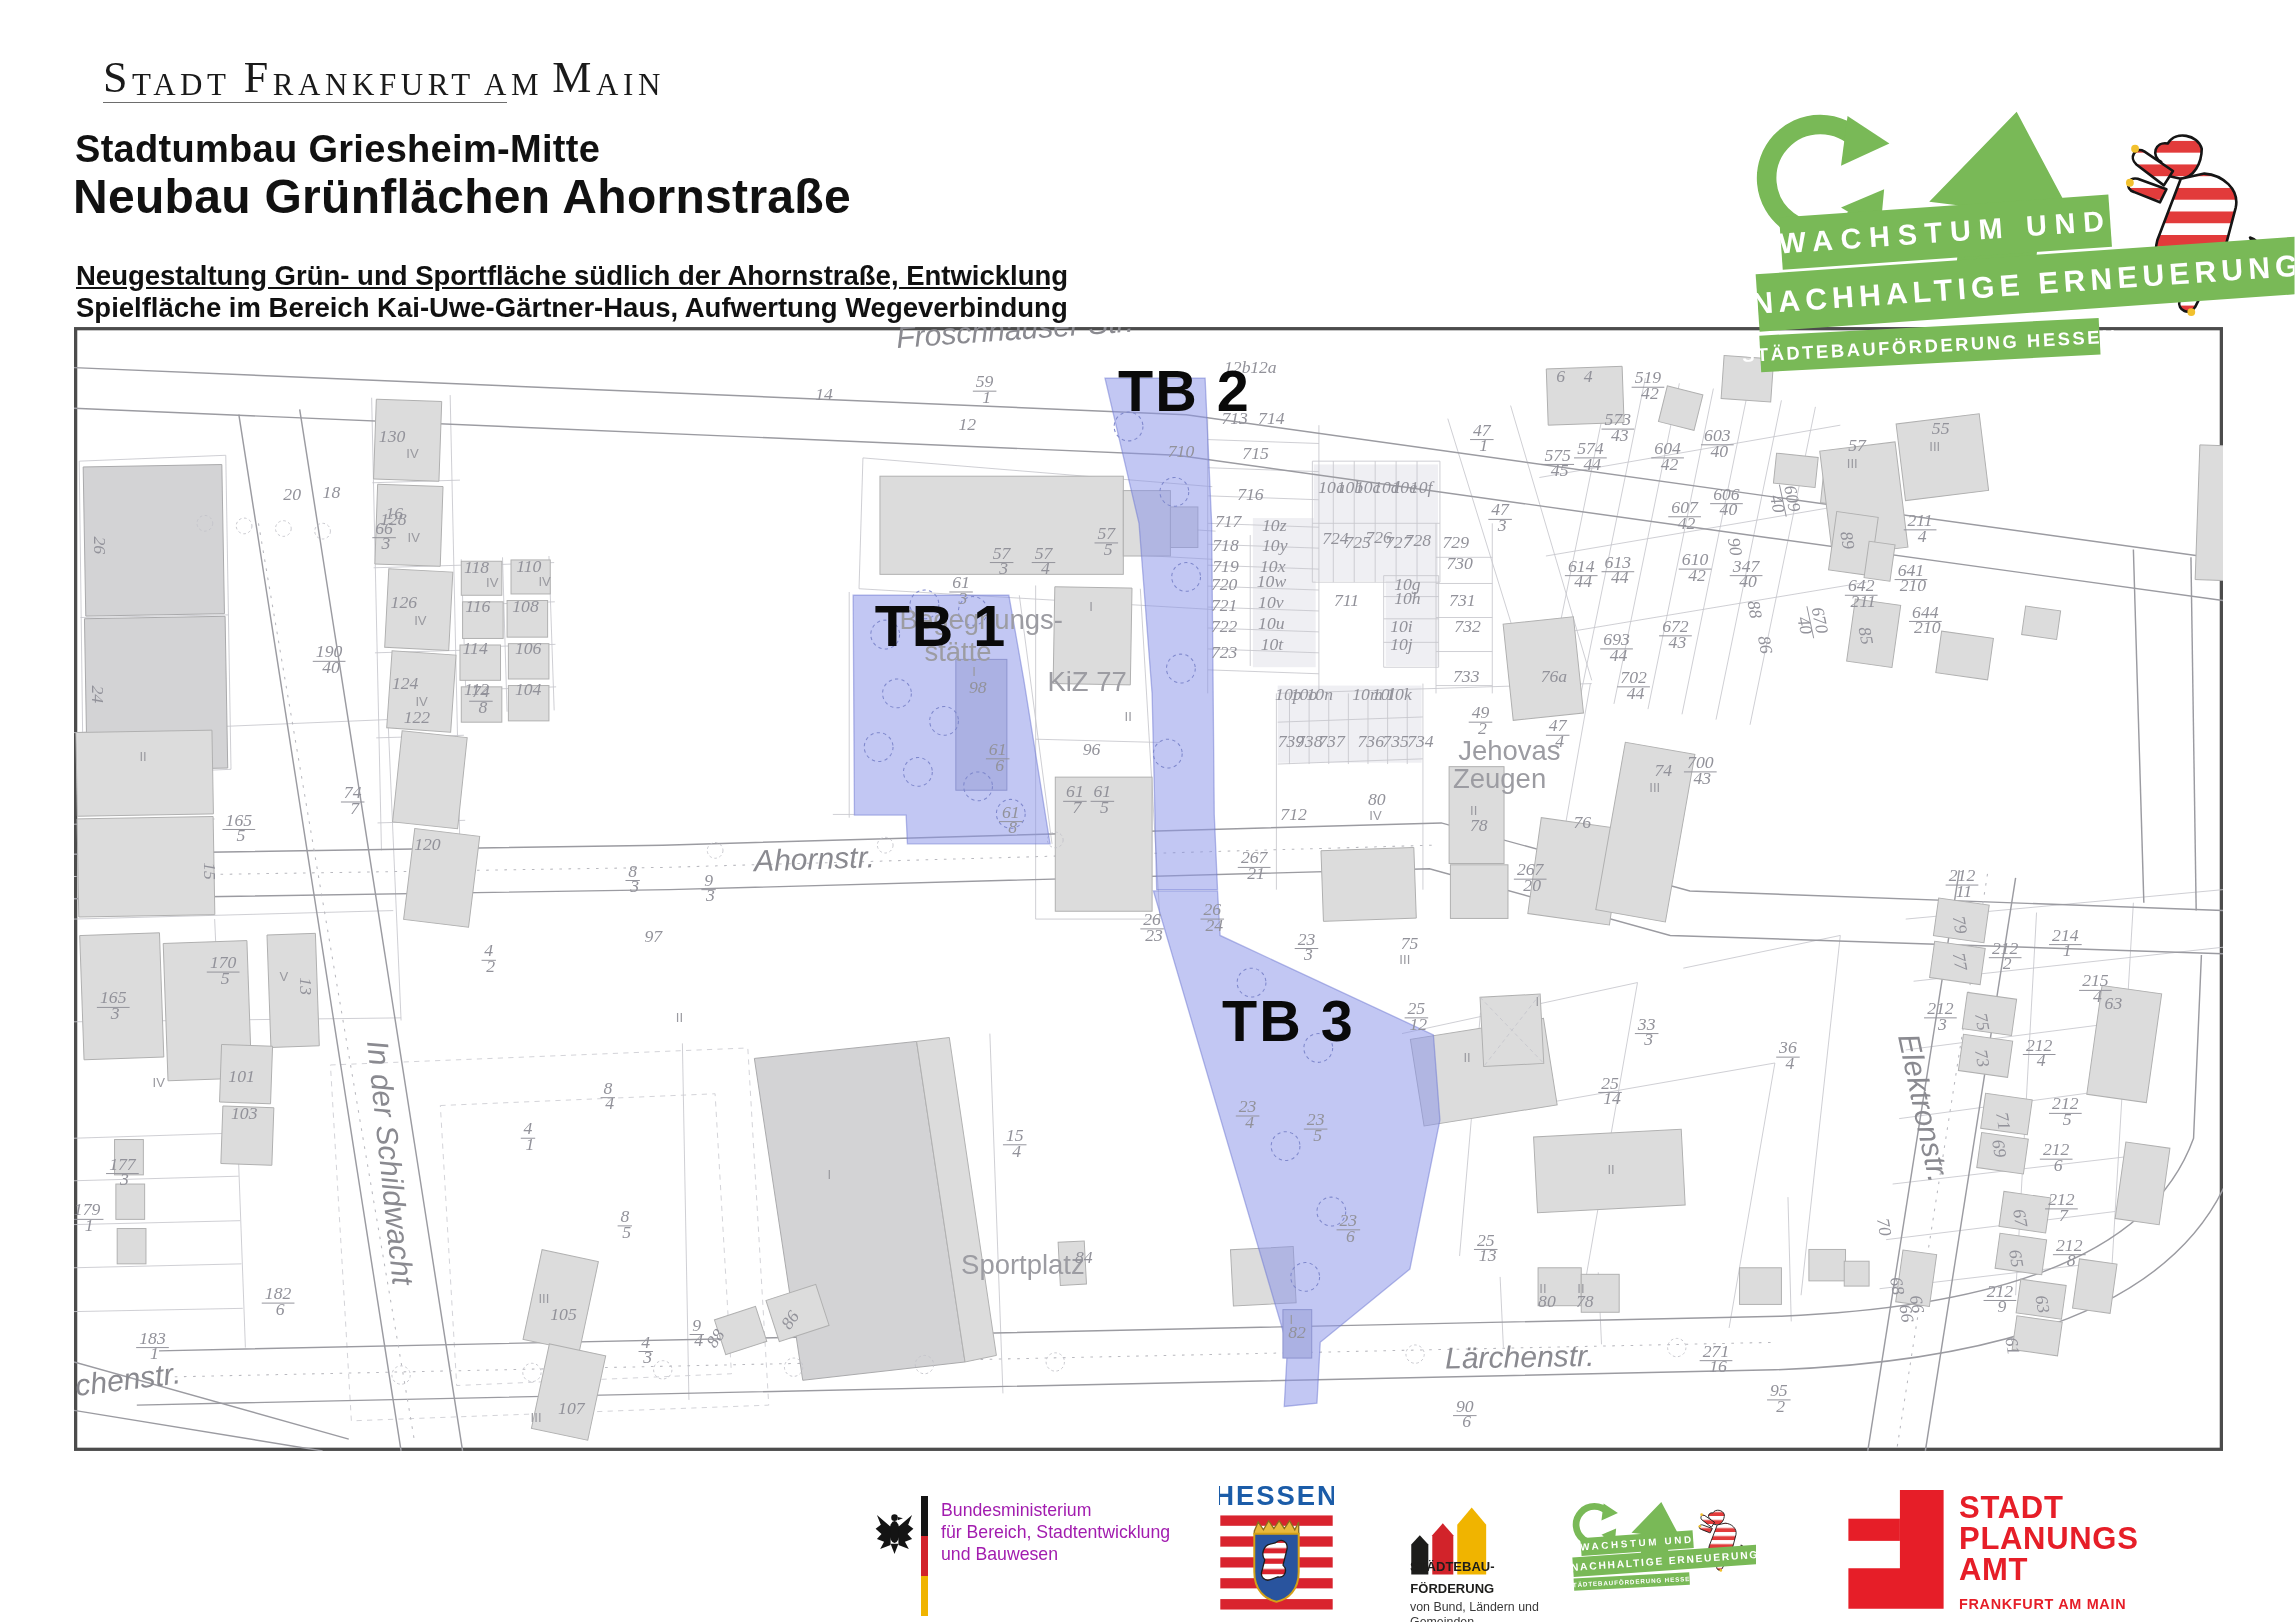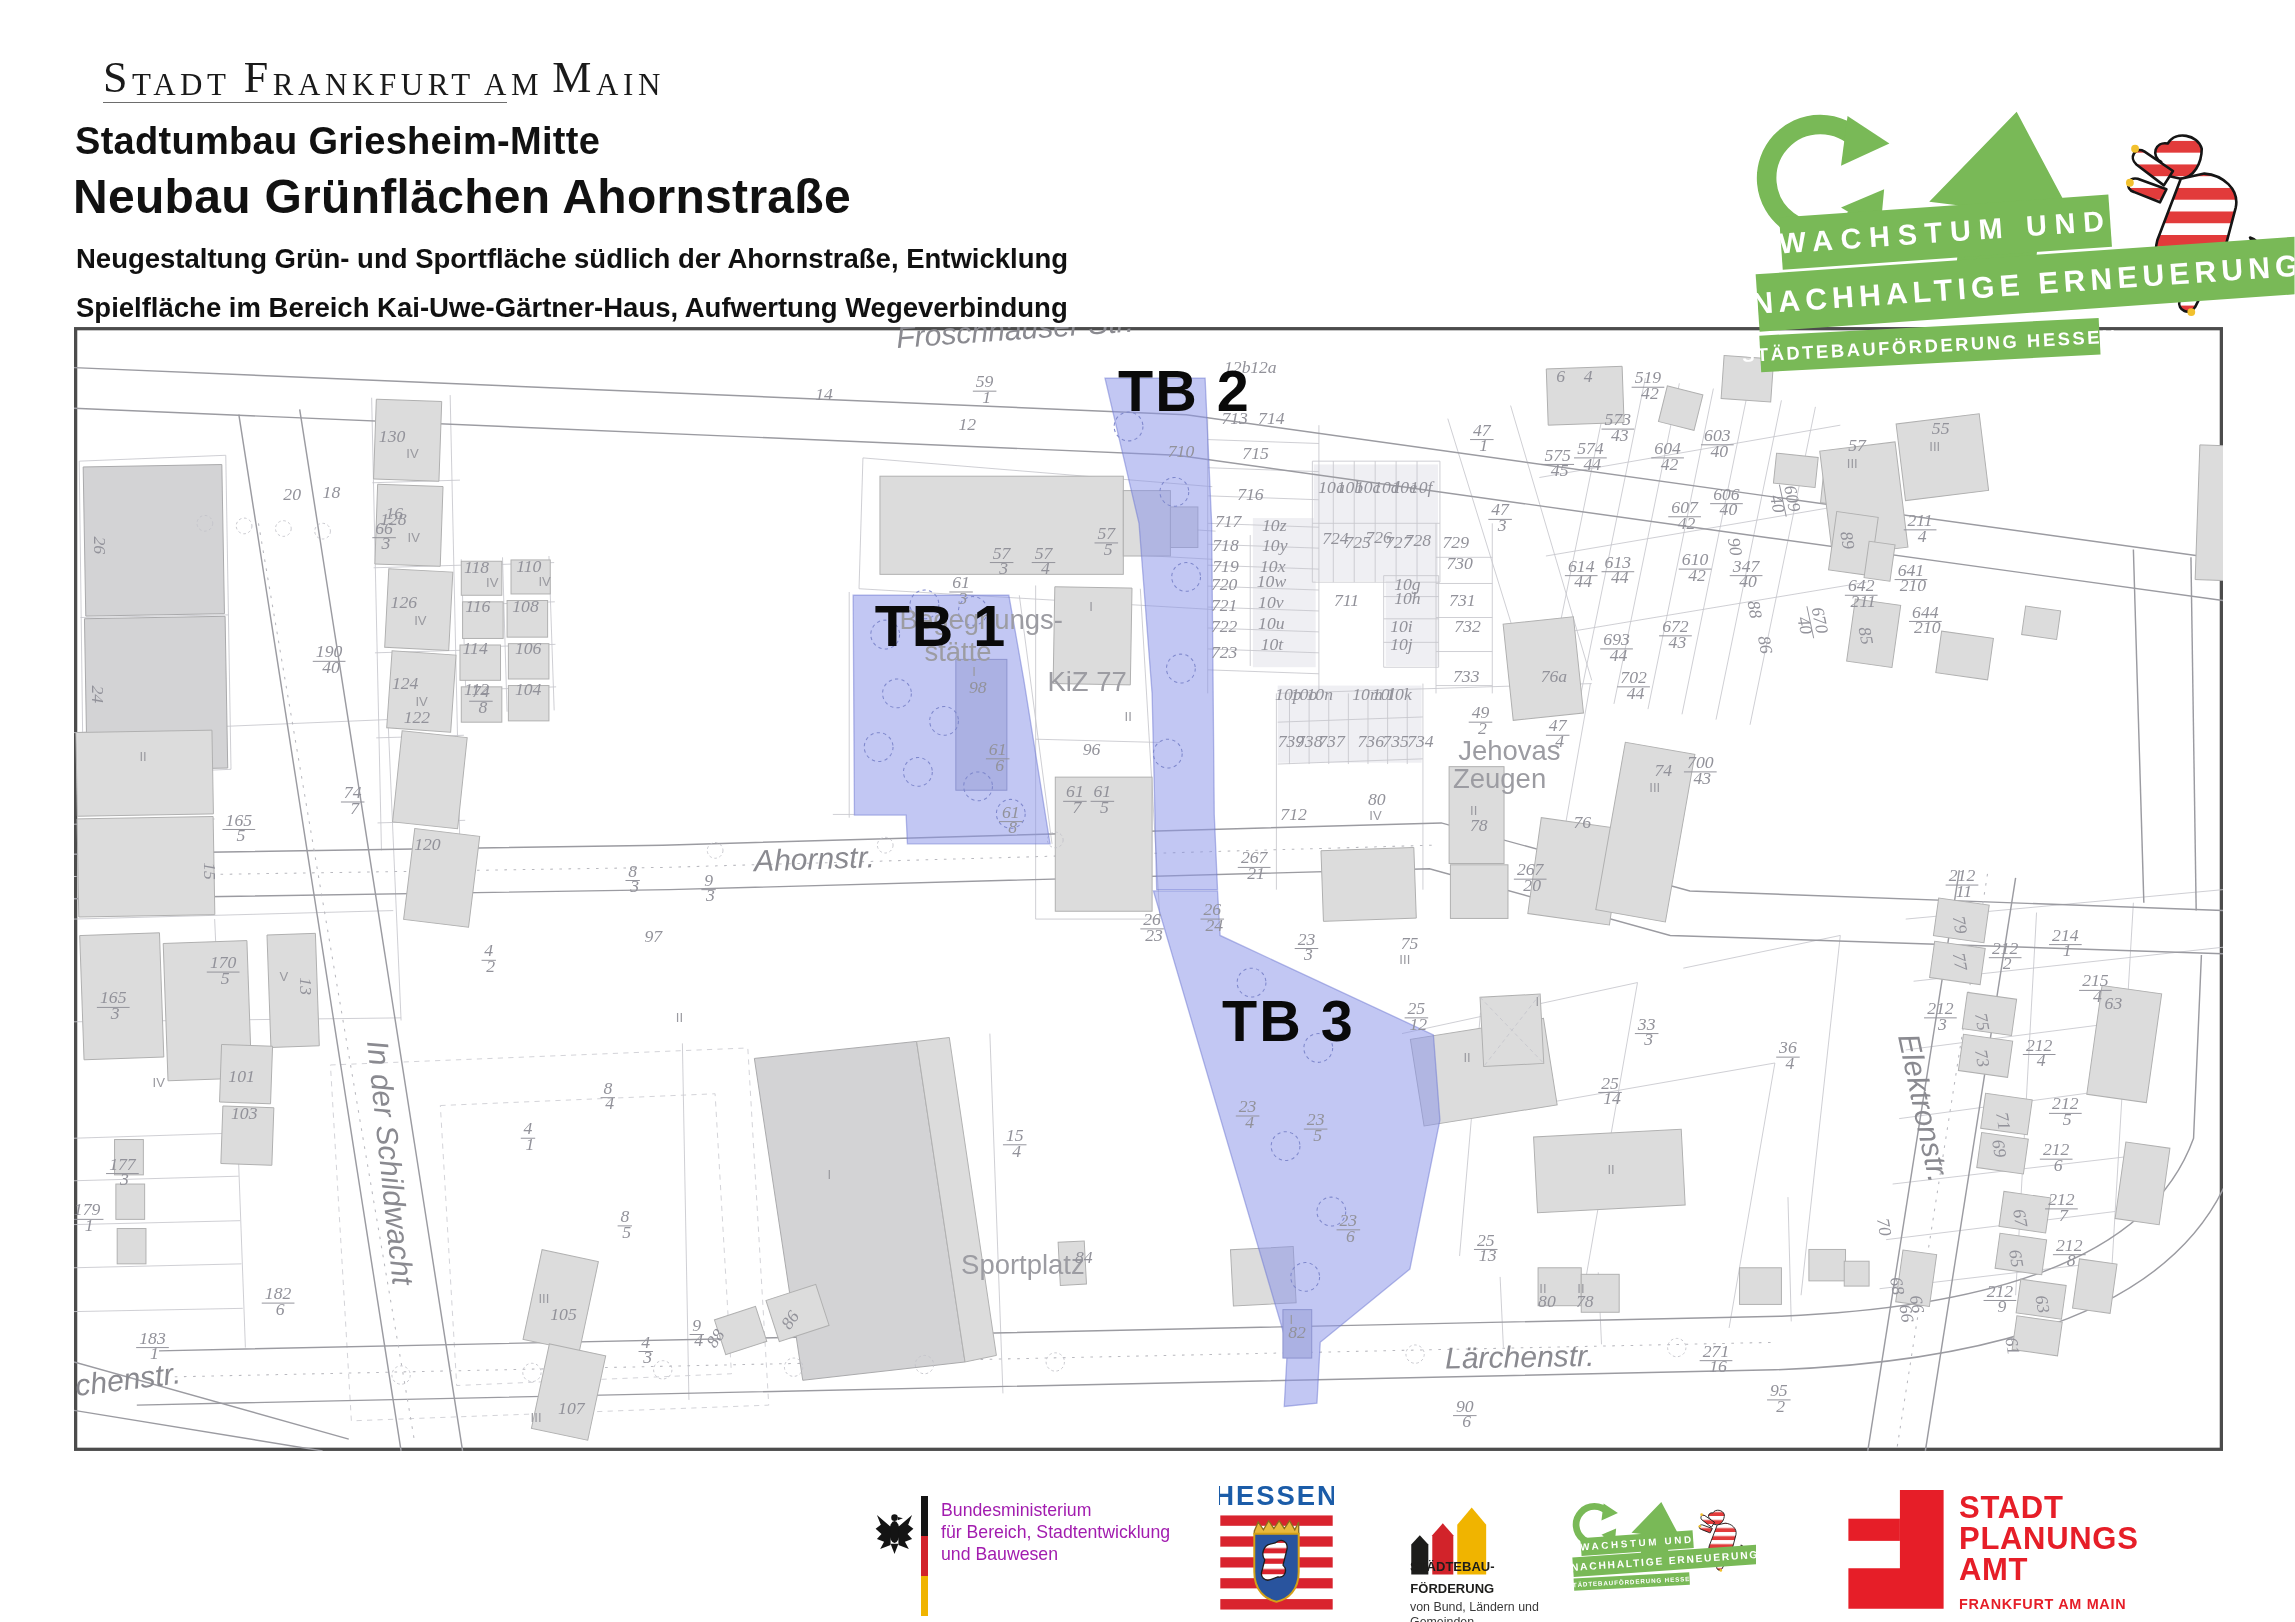--- a/index.html
+++ b/index.html
@@ -5,24 +5,24 @@
   html,body{margin:0;padding:0;background:#fff;}
   #page{position:relative;width:2295px;height:1622px;background:#fff;overflow:hidden;
         font-family:"Liberation Sans",sans-serif;color:#111;}
   
   .city-logo{position:absolute;left:103px;top:14.4px;width:419px;height:86px;display:flex;align-items:flex-end;}
   .city-logo .word{font-family:"Liberation Serif",serif;letter-spacing:4.6px;color:#1a1a1a;line-height:1;}
   .city-logo .cap{font-size:44px;}
   .city-logo .sc{font-size:31px;}
   .logo-shield{margin:0 6.5px -3.9px 6.5px;}
   .logo-rule{position:absolute;left:103px;top:102px;width:404px;border-top:1.3px solid #6d6d6d;}
-  .t1{position:absolute;left:75px;top:120px;font-size:38px;font-weight:700;letter-spacing:0.3px;}
+  .t1{position:absolute;left:75px;top:128px;font-size:38px;font-weight:700;letter-spacing:0.3px;}
   .t2{position:absolute;left:73px;top:169px;font-size:48px;font-weight:700;letter-spacing:0.3px;}
   .sub{position:absolute;left:76px;font-size:27.5px;font-weight:700;}
-  .sub1{top:243px;} .sub2{top:292px;}
+  .sub1{top:260px;text-decoration:underline;} .sub2{top:292px;}
   
   #map{position:absolute;left:74px;top:327px;}
   .mapborder{fill:#fff;stroke:#4c4c4c;stroke-width:5;}
   .street{stroke:#9b9ba1;stroke-width:2.2;fill:none;}
   .stdash{stroke:#b9b9bf;stroke-width:1.6;fill:none;stroke-dasharray:4 10;}
   .pline{stroke:#c6c6cc;stroke-width:1.3;fill:none;}
   .pdash{stroke:#cbcbd1;stroke-width:1.3;fill:none;stroke-dasharray:8 8;}
   .bld{fill:#dcdcdc;stroke:#b0b0b0;stroke-width:1.5;}
   .bld2{fill:#d3d3d5;stroke:#a9a9ab;stroke-width:1.5;}
   .tex{fill:#efeff3;}

